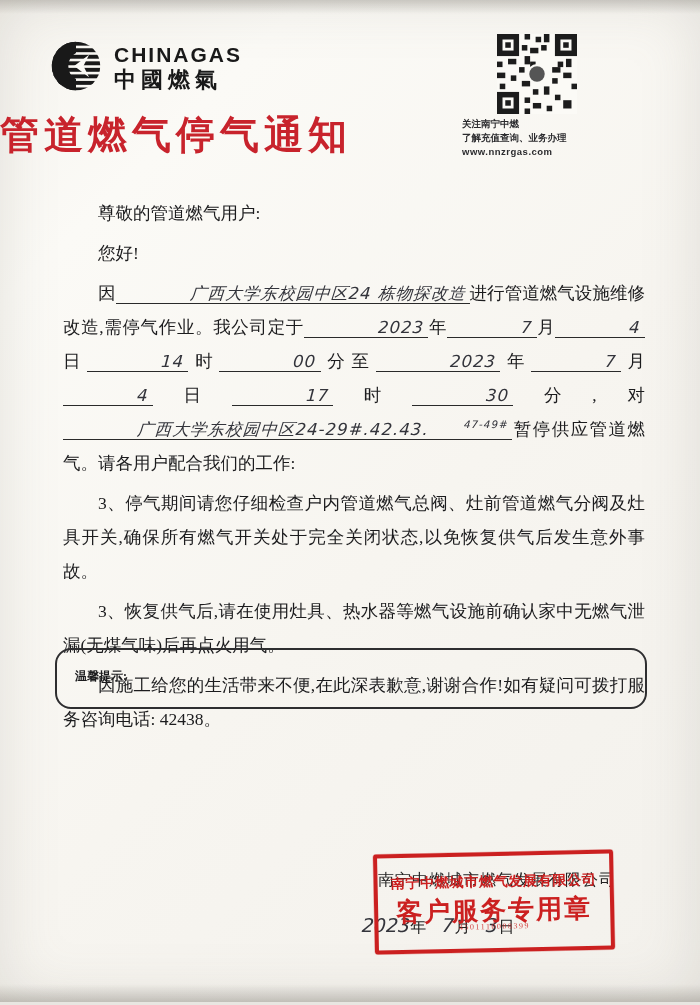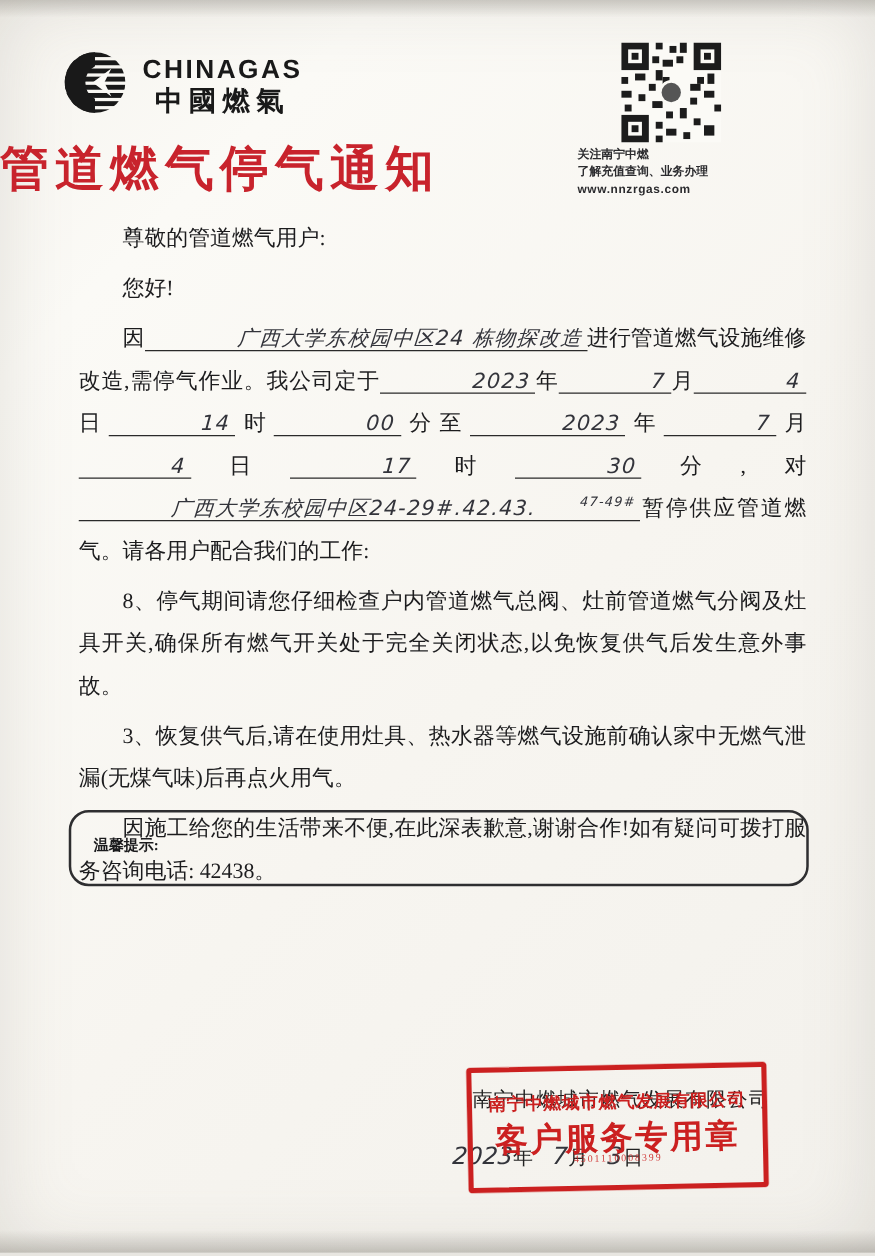--- a/index.html
+++ b/index.html
@@ -13,34 +13,34 @@
     position:absolute;left:0;top:0;width:700px;height:1002px;
     background:linear-gradient(135deg,#f6f4ef 0%,#fbfaf6 18%,#f7f5f0 55%,#f3f1ec 100%);
     box-shadow:inset 0 0 60px rgba(120,115,105,.18);
     color:#1d1d1f;
   }
   
   .header{position:absolute;left:48px;top:34px;right:40px;height:130px;}
   .logo{position:absolute;left:0;top:4px;display:flex;align-items:center;gap:10px;}
   .logo-text{line-height:1.05;}
   .logo-en{font-family:"Liberation Sans","DejaVu Sans",sans-serif;font-weight:bold;font-size:21px;letter-spacing:2px;color:#191919;}
-  .logo-cn{font-family:"Liberation Sans","DejaVu Sans",sans-serif;font-weight:bold;font-size:22px;letter-spacing:5px;color:#191919;margin-top:2px;text-align:center;}
+  .logo-cn{font-family:"Liberation Sans","DejaVu Sans",sans-serif;font-weight:bold;font-size:22px;letter-spacing:5px;color:#191919;margin-top:2px;}
   .qr-wrap{position:absolute;right:48px;top:0;width:150px;text-align:left;}
   .qr-svg{display:block;margin:0 auto;}
   .qr-caption{font-family:"Liberation Sans","DejaVu Sans",sans-serif;font-size:9.5px;font-weight:bold;color:#2b2b2e;line-height:1.45;margin-top:3px;}
   .qr-caption .url{font-weight:bold;letter-spacing:.5px;}
   
   .doc-title{
     position:absolute;left:0;top:108px;width:100%;text-align:left;
     font-family:"Liberation Sans","DejaVu Sans",sans-serif;
     font-weight:bold;font-size:39px;letter-spacing:5px;color:#c8232c;
   }
   
   .body-text{
-    position:absolute;left:63px;top:173px;width:582px;
+    position:absolute;left:63px;top:196px;width:582px;
     font-size:17.5px;line-height:34px;text-align:justify;color:#1c1c1e;
   }
   .body-text p{margin:0 0 6px 0;}
   .body-text p.ind{text-indent:2em;}
   .salutation{text-indent:2em;}
   .greeting{text-indent:2em;}
   
   .hw{
     font-family:"DejaVu Sans",sans-serif;
     font-style:italic;color:#33343b;font-size:.95em;letter-spacing:1px;
@@ -179,21 +179,21 @@
   <div class="doc-title">管道燃气停气通知</div>
 
   <div class="body-text">
     <p class="salutation">尊敬的管道燃气用户:</p>
     <p class="greeting">您好!</p>
 
     <p class="ind">
       <span>因</span><span class="blank"><span class="hw">广西大学东校园中区24 栋物探改造</span></span><span>进行管道燃气设施维修改造,需停气作业。我公司定于</span><span class="blank num"><span class="hw">2023</span></span><span>年</span><span class="blank num"><span class="hw">7</span></span><span>月</span><span class="blank num"><span class="hw">4</span></span><span>日</span><span class="blank num"><span class="hw">14</span></span><span>时</span><span class="blank num"><span class="hw">00</span></span><span>分至</span><span class="blank num"><span class="hw">2023</span></span><span>年</span><span class="blank num"><span class="hw">7</span></span><span>月</span><span class="blank num"><span class="hw">4</span></span><span>日</span><span class="blank num"><span class="hw">17</span></span><span>时</span><span class="blank num"><span class="hw">30</span></span><span>分,对</span><span class="blank supnote"><span class="hw">广西大学东校园中区24-29#.42.43.</span><sup><span class="hw">47-49#</span></sup></span><span>暂停供应管道燃气。请各用户配合我们的工作:</span>
     </p>
 
-    <p class="ind">8、停气期间请您仔细检查户内管道燃气总阀、灶前管道燃气分阀及灶具开关,确保所有燃气开关处于完全关闭状态,以免恢复供气后发生意外事故。</p>
+    <p class="ind">3、停气期间请您仔细检查户内管道燃气总阀、灶前管道燃气分阀及灶具开关,确保所有燃气开关处于完全关闭状态,以免恢复供气后发生意外事故。</p>
     <p class="ind">3、恢复供气后,请在使用灶具、热水器等燃气设施前确认家中无燃气泄漏(无煤气味)后再点火用气。</p>
     <p class="ind">因施工给您的生活带来不便,在此深表歉意,谢谢合作!如有疑问可拨打服务咨询电话: 42438。</p>
   </div>
 
   <div class="tip-box">
     <div class="tip-heading">温馨提示:</div>
   </div>
 
   <div class="signature">
     <div class="company-line">南宁中燃城市燃气发展有限公司</div>

